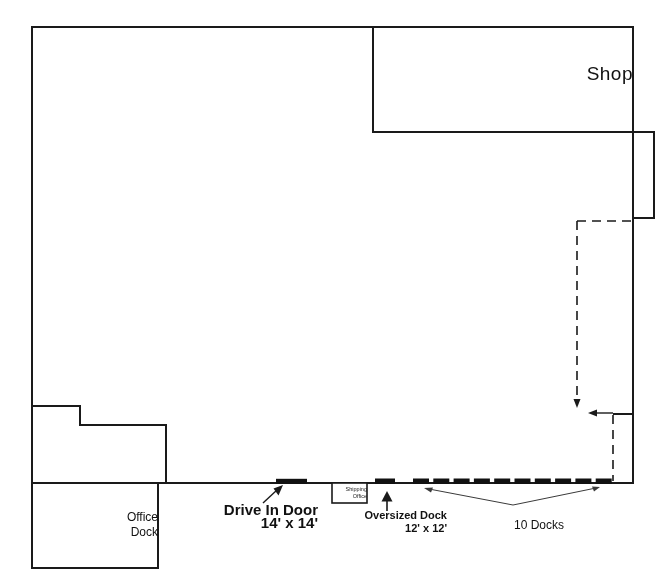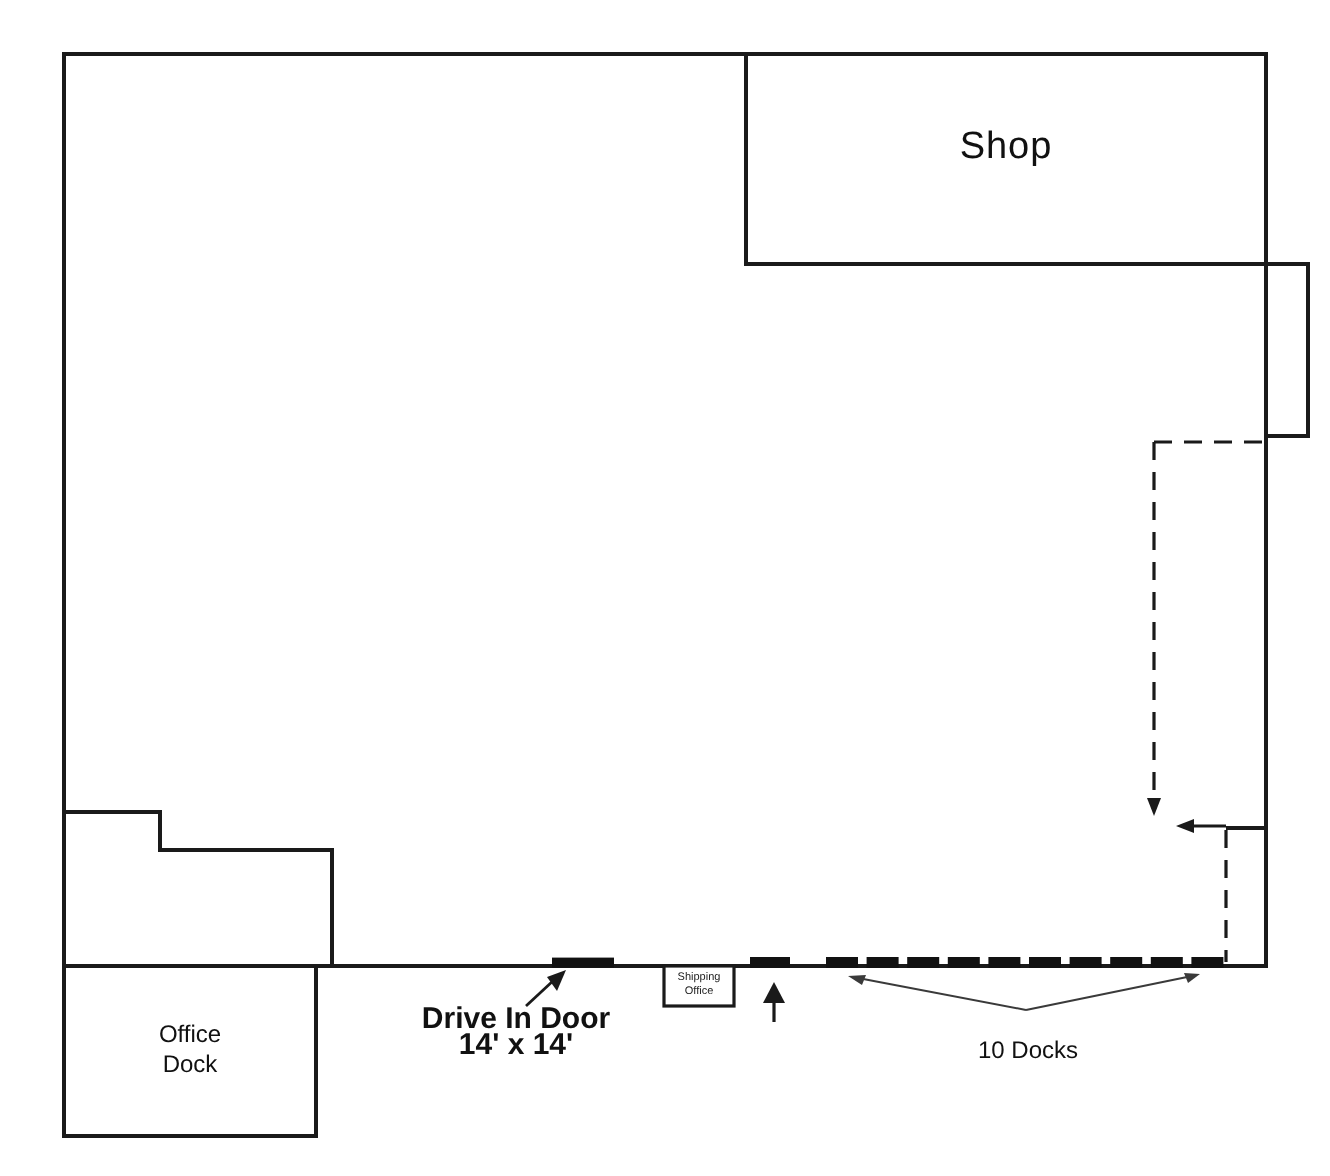--- a/index.html
+++ b/index.html
@@ -8,21 +8,21 @@
     width: 665px;
     height: 588px;
     background: #ffffff;
     font-family: "Liberation Sans", sans-serif;
     overflow: hidden;
   }
   .plan-svg { position: absolute; left: 0; top: 0; }
   .label {
     position: absolute;
     color: #111111;
-    text-align: center;
+    text-align: right;
     white-space: nowrap;
   }
   .shop-label    { left: 373px; top: 63px;  width: 260px; font-size: 19px; letter-spacing: .5px; }
   .break-label   { left: 32px;  top: 439px; width: 134px; font-size: 12px; line-height: 15px; }
   .office-label  { left: 32px;  top: 510px; width: 126px; font-size: 12px; line-height: 15px; }
   .shipping-label{ left: 332px; top: 486px; width: 35px;  font-size: 5.5px; line-height: 7px; color:#222; }
   .door-label    { left: 198px; top: 503px; width: 120px; font-size: 15px; line-height: 13px; }
   .odock-label   { left: 327px; top: 509px; width: 120px; font-size: 11px; line-height: 13px; }
   .docks-label   { left: 464px; top: 505px; width: 100px; font-size: 12px; margin-top: 13px; }
   .feat-name { font-weight: 600; }
@@ -100,16 +100,20 @@
   <div class="label shipping-label">
     <div>Shipping</div>
     <div>Office</div>
   </div>
 
   <div class="label door-label">
     <div class="feat-name">Drive In Door</div>
     <div class="feat-size">14' x 14'</div>
   </div>
 
+  <div class="label odock-label">
+    <div class="feat-name">Oversized Dock</div>
+    <div class="feat-size">12' x 12'</div>
+  </div>
 
   <div class="label docks-label">10 Docks</div>
 
 </div>
 
 </body></html>

